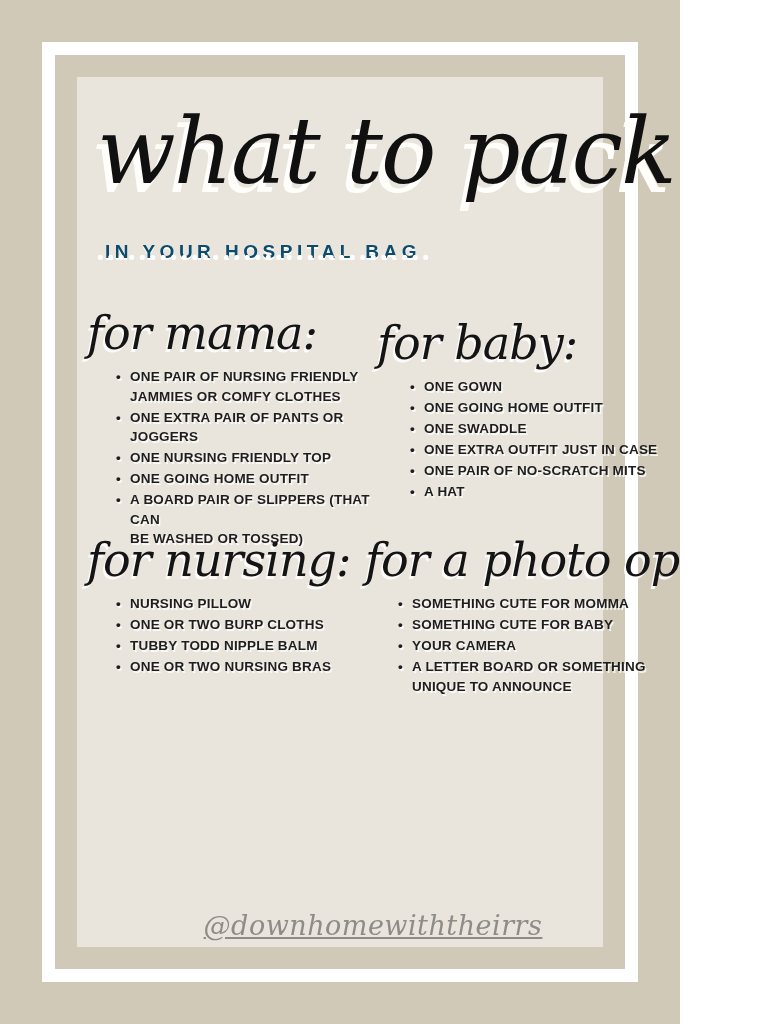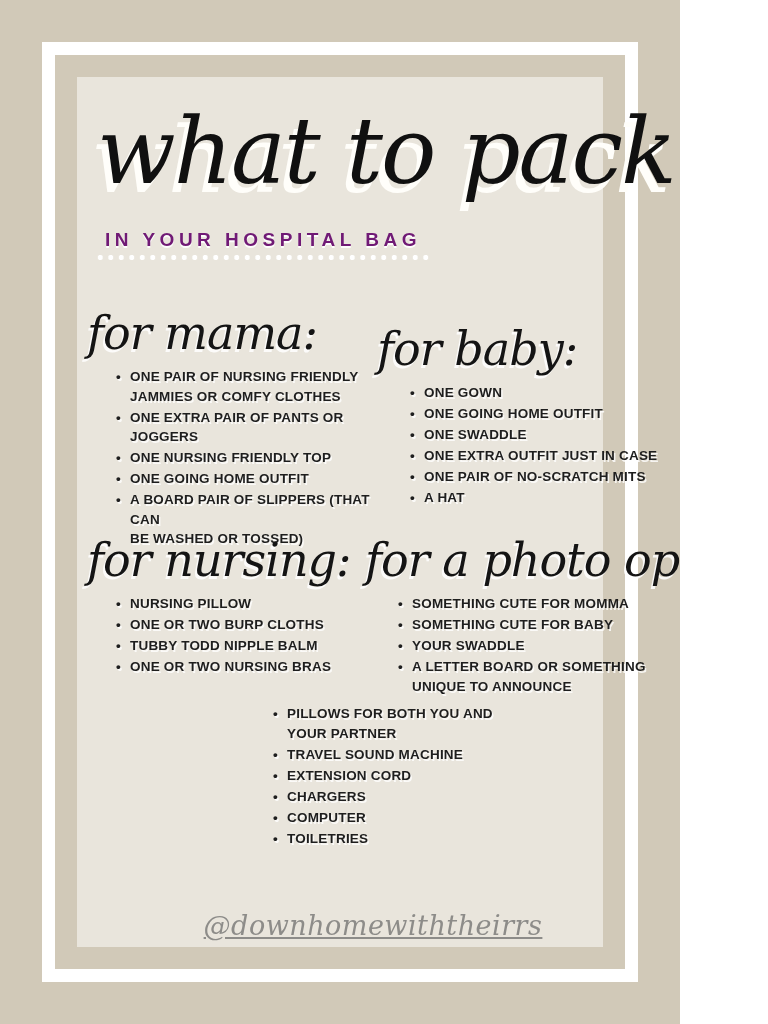--- a/index.html
+++ b/index.html
@@ -20,23 +20,23 @@
   .frame-mid { position:absolute; inset:55px; background:var(--outer-border); }
   .content { position:absolute; inset:77px; background:var(--content-background); }
 
   .title {
     position:absolute; left:20px; top:24px; width:600px;
     font:italic 92px/102px "DejaVu Serif", serif;
     color:#101010; letter-spacing:-2px; white-space:nowrap;
     text-shadow:-6px 9px 0 #fffefa;
   }
   .subtitle {
-    position:absolute; left:28px; top:152px;
+    position:absolute; left:28px; top:164px;
     font:700 19px/22px "Liberation Sans", sans-serif;
-    letter-spacing:4.5px; color:#701a75; white-space:nowrap;
+    letter-spacing:4.5px; color:#0c4a6e; white-space:nowrap;
     text-shadow:0 2px 0 rgba(255,255,255,.9);
   }
   .dotted {
     position:absolute; left:18px; top:176px; width:334px; height:9px;
     background-image:radial-gradient(circle, var(--dot-divider) 2.4px, rgba(255,255,255,0) 2.9px);
     background-size:10.5px 9px; background-position:0 50%;
   }
 
   .sec { position:absolute; }
   .sec-heading {
@@ -47,21 +47,21 @@
   .sec ul { margin:6px 0 0; padding:0 0 0 29px; list-style:none; }
   .sec li {
     position:relative; padding-left:14px; margin-bottom:1.5px;
     font:700 13.5px/19.5px "Liberation Sans", sans-serif;
     letter-spacing:.2px; color:var(--text); white-space:pre-line;
     text-shadow:1.5px 1.5px 0 rgba(255,255,255,.8);
   }
   .sec li::before { content:"\2022"; position:absolute; left:0; top:0; }
 
   .sec-mama    { left:10px;  top:228px; width:288px; }
-  .sec-baby    { left:300px; top:244px; width:312px; }
+  .sec-baby    { left:300px; top:238px; width:312px; }
   .sec-nursing { left:10px;  top:455px; width:288px; }
   .sec-photo   { left:288px; top:455px; width:312px; }
   .sec-extras  { left:168px; top:618px; width:344px; }
   .sec-baby ul, .sec-photo ul { padding-left:33px; }
   .sec-extras ul { padding-left:28px; margin-top:9px; }
 
   .watermark {
     position:absolute; left:0; top:832px; width:592px; text-align:center;
     font:italic 27px/34px "DejaVu Serif", serif;
     color:var(--watermark-text); letter-spacing:.5px;text-decoration:underline;
@@ -114,34 +114,25 @@
           <li>TUBBY TODD NIPPLE BALM</li>
           <li>ONE OR TWO NURSING BRAS</li>
         </ul>
     </section>
 
     <section class="sec sec-photo">
       <h2 class="sec-heading">for a photo op:</h2>
       <ul>
           <li>SOMETHING CUTE FOR MOMMA</li>
           <li>SOMETHING CUTE FOR BABY</li>
-          <li>YOUR SWADDLE</li>
+          <li>YOUR CAMERA</li>
           <li>A LETTER BOARD OR SOMETHING
 UNIQUE TO ANNOUNCE</li>
         </ul>
     </section>
 
     <section class="sec sec-extras">
-      <ul>
-          <li>PILLOWS FOR BOTH YOU AND
-YOUR PARTNER</li>
-          <li>TRAVEL SOUND MACHINE</li>
-          <li>EXTENSION CORD</li>
-          <li>CHARGERS</li>
-          <li>COMPUTER</li>
-          <li>TOILETRIES</li>
-        </ul>
     </section>
 
     <div class="watermark">@downhomewiththeirrs</div>
 
   </div>
 </div>
 
 </body></html>

